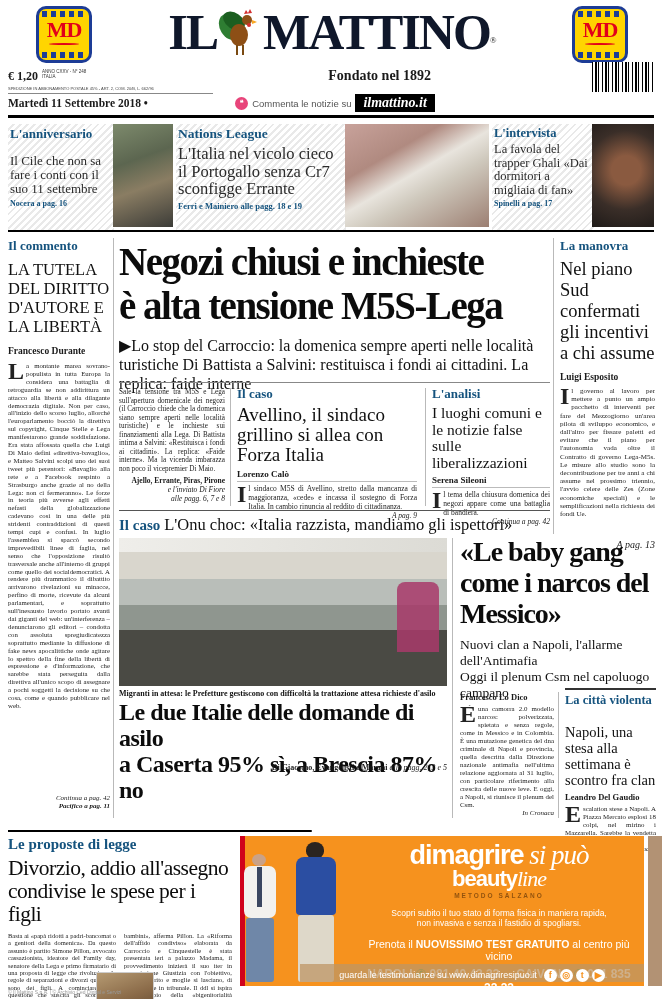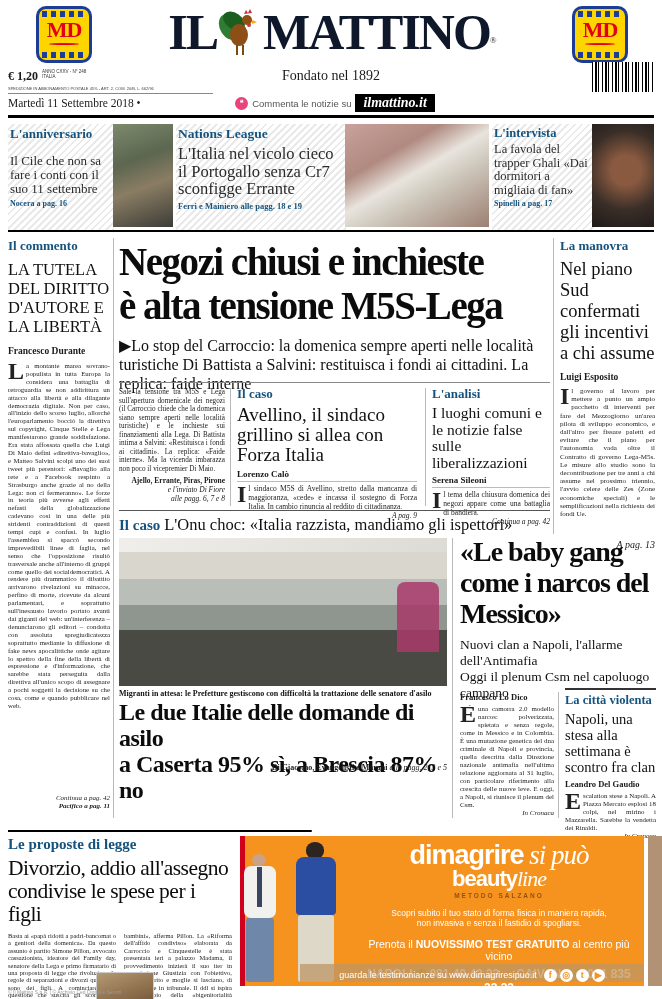--- a/index.html
+++ b/index.html
@@ -75,25 +75,25 @@
 
   <div class="abs" style="left:8px;top:66px;">
     <span style="font-weight:bold;font-size:12px;">€ 1,20</span>
     <span class="sans" style="display:inline-block;vertical-align:2px;font-size:4.5px;line-height:5px;color:#333;">
       <span>ANNO CXXV - N° 248</span><br>
       <span>ITALIA</span>
     </span>
     <div class="sans" style="font-size:4px;color:#444;border-bottom:1px solid #888;padding-bottom:2px;width:205px;margin-top:2px;">SPEDIZIONE IN ABBONAMENTO POSTALE 45% - ART. 2, COM. 20/B, L. 662/96</div>
   </div>
 
-  <div class="abs" style="left:231px;top:68px;width:200px;text-align:center;font-weight:normal;font-size:14px;">Fondato nel 1892</div>
+  <div class="abs" style="left:231px;top:68px;width:200px;text-align:right;font-weight:bold;font-size:14px;">Fondato nel 1892</div>
 
   <div class="barcode" style="left:592px;top:62px;width:62px;height:30px;"></div>
 
-  <div class="abs" style="left:8px;top:97px;font-weight:normal;font-size:11.5px;">Martedì 11 Settembre 2018 •</div>
+  <div class="abs" style="left:8px;top:97px;font-weight:bold;font-size:11.5px;">Martedì 11 Settembre 2018 •</div>
 
   <div class="abs" style="left:210px;top:93px;width:250px;text-align:center;">
     <span class="bubble">❝</span>
     <span class="sans" style="font-size:9.5px;color:#555;">Commenta le notizie su</span>
     <span class="sitebox">ilmattino.it</span>
   </div>
 
   <div class="abs" style="left:8px;top:115px;width:646px;height:3px;background:#000;"></div>
 
   <div class="abs hatch" style="left:8px;top:124px;width:102px;height:103px;padding:2px;">
@@ -176,21 +176,21 @@
   <div class="abs" style="left:119px;top:515px;width:431px;white-space:nowrap;">
     <span class="kicker" style="font-size:15px;">Il caso</span>
     <span style="font-size:16.5px;color:#111;">L'Onu choc: «Italia razzista, mandiamo gli ispettori»</span>
   </div>
 
   <div class="ph" style="left:119px;top:538px;width:328px;height:148px;background:
        linear-gradient(180deg,#d9d6cd 0 28%,#b9beb9 28% 45%,#8f968f 45% 62%,#4a4a44 62% 100%);">
     <div class="abs" style="right:8px;top:44px;width:42px;height:70px;background:#a83a6a;border-radius:8px 8px 0 0;opacity:.85;"></div>
     <div class="abs" style="left:0;top:0;width:100%;height:14px;background:linear-gradient(90deg,#efeeea,#dcdbd5);"></div>
   </div>
-  <div class="abs caption" style="left:119px;top:689px;width:328px;">Migranti in attesa: le Prefetture gestiscono con difficoltà la trattazione delle senatore d'asilo</div>
+  <div class="abs caption" style="left:119px;top:689px;width:328px;">Migranti in attesa: le Prefetture gestiscono con difficoltà la trattazione attesa richieste d'asilo</div>
 
   <div class="abs" style="left:119px;top:699px;width:330px;font-weight:bold;font-size:24px;line-height:26px;letter-spacing:-0.5px;color:#0c0c0c;">
     <div>Le due Italie delle domande di asilo</div>
     <div>a Caserta 95% sì, a Brescia 87% no</div>
   </div>
   <div class="abs" style="left:119px;top:756px;width:328px;text-align:right;">
     <span class="byline" style="font-size:8px;">Di Giacomo, Evangelisti e Marani</span><span class="pref" style="font-size:8px;"> alle pagg. 2, 3 e 5</span>
   </div>
 
   <div class="vsep" style="left:452px;top:538px;height:280px;"></div>
@@ -203,21 +203,21 @@
   </div>
   <div class="abs" style="left:460px;top:692px;width:94px;">
     <div class="byline" style="font-size:8.5px;">Francesco Lo Dico</div>
     <div class="body-text dropcap clip" style="font-size:6.9px;line-height:8px;margin-top:3px;height:104px;">È una camorra 2.0 modello narcos: polverizzata, spietata e senza regole, come in Messico e in Colombia. È una mutazione genetica del dna criminale di Napoli e provincia, quella descritta dalla Direzione nazionale antimafia nell'ultima relazione aggiornata al 31 luglio, con particolare riferimento alla crescita delle nuove leve. E oggi, a Napoli, si riunisce il plenum del Csm.</div>
     <div class="pref" style="font-size:7px;text-align:right;">In Cronaca</div>
   </div>
   <div class="vsep" style="left:558px;top:692px;height:126px;"></div>
 
   <div class="abs" style="left:565px;top:688px;width:91px;border-top:2px solid #333;padding-top:3px;">
     <div class="kicker" style="font-size:12.5px;">La città violenta</div>
-    <div style="font-size:14.5px;line-height:16px;margin-top:3px;color:#111;">Napoli, una stesa alla settimana è scontro fra clan</div>
+    <div style="font-size:14.5px;line-height:16px;margin-top:16px;color:#111;">Napoli, una stesa alla settimana è scontro fra clan</div>
     <div class="byline" style="font-size:8.5px;margin-top:4px;">Leandro Del Gaudio</div>
     <div class="body-text dropcap" style="font-size:6.9px;line-height:8px;margin-top:3px;">Escalation stese a Napoli. A Piazza Mercato esplosi 18 colpi, nel mirino i Mazzarella. Sarebbe la vendetta dei Rinaldi.</div>
     <div class="pref" style="font-size:7px;text-align:right;">In Cronaca</div>
   </div>
 
   <div class="abs" style="left:8px;top:830px;width:304px;height:2px;background:#000;border-radius:0 2px 2px 0;"></div>
 
   <div class="abs" style="left:8px;top:836px;width:224px;">
     <div class="kicker" style="font-size:15px;">Le proposte di legge</div>
     <div style="font-weight:normal;font-size:21.5px;line-height:23px;letter-spacing:-0.5px;margin-top:4px;color:#0c0c0c;">

